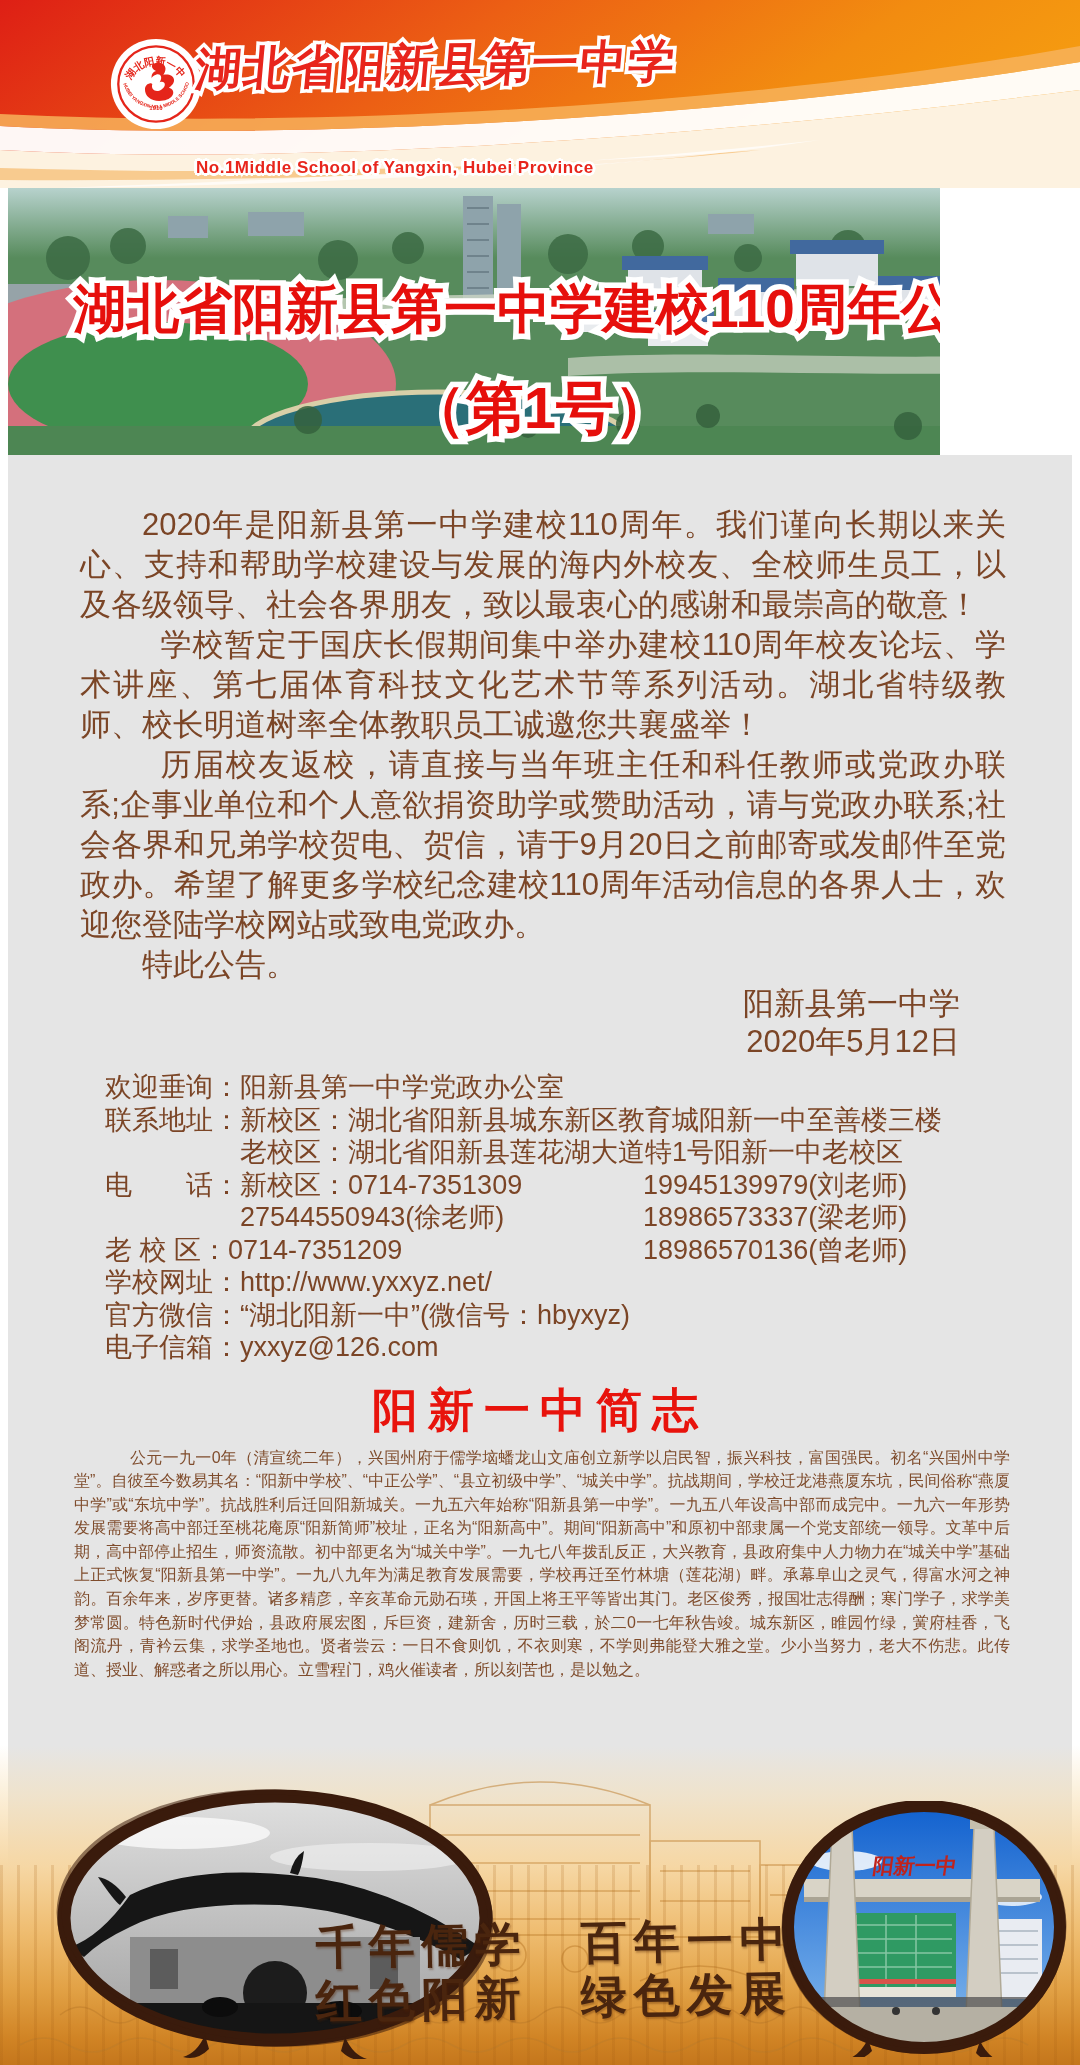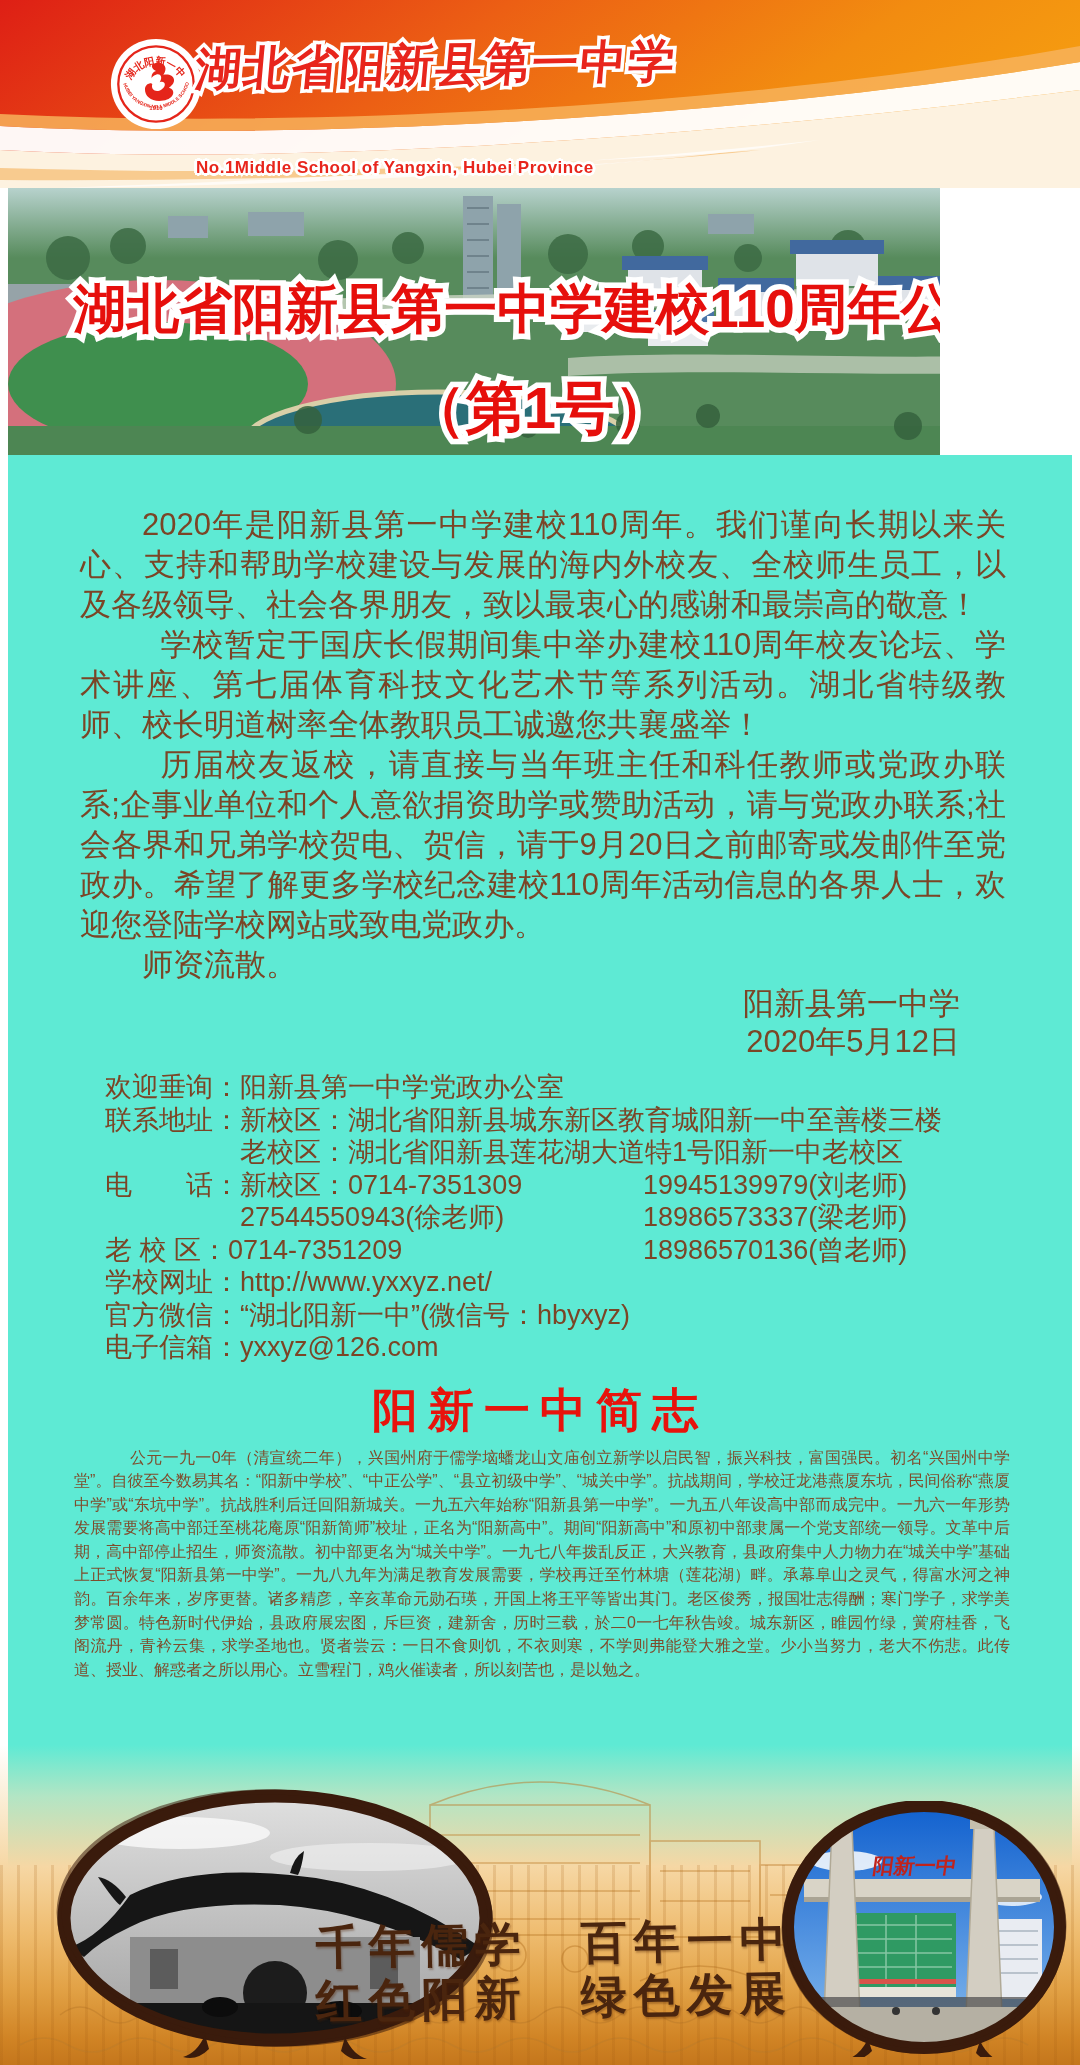--- a/index.html
+++ b/index.html
@@ -26,21 +26,21 @@
   .photo svg{position:absolute;left:0;top:0;}
   .banner-title{position:absolute;left:0;top:86px;width:1064px;height:62px;text-align:center;
                 font-size:53px;font-weight:bold;white-space:nowrap;}
   .banner-title .t.stroke{-webkit-text-stroke:11px #ffffff;}
   .banner-sub{position:absolute;left:0;top:182px;width:1064px;height:70px;text-align:center;
               font-size:58px;font-weight:bold;white-space:nowrap;}
   .banner-sub .t.stroke{-webkit-text-stroke:11px #ffffff;}
   .banner-title .t.fill,.banner-sub .t.fill{color:#e60f0c;}
 
   
-  .content{position:absolute;left:8px;top:455px;width:1064px;height:1610px;background:#5eead4;}
+  .content{position:absolute;left:8px;top:455px;width:1064px;height:1610px;background:#e5e5e5;}
   .announce{padding-top:50px;color:#7b4526;}
   .para{margin:0;padding:0 66px 0 72px;font-size:31px;line-height:40px;text-indent:2em;
         text-align:justify;color:#7b4526;}
   .para.close{text-indent:2.6em;}
   .sig-line{padding-right:112px;text-align:right;font-size:31px;line-height:38px;color:#7b4526;}
   .contact{margin-top:10px;padding-left:25px;}
   .cl{position:relative;height:32.5px;padding-left:72px;font-size:27px;line-height:32.5px;
       color:#7b4526;white-space:pre;}
   .cl .r{position:absolute;left:610px;top:0;white-space:pre;}
   .brief-title{margin:20px 0 0 0;text-align:center;font-size:46px;line-height:52px;font-weight:bold;
@@ -203,21 +203,21 @@
       <div class="t stroke">（第1号）</div>
       <div class="t fill">（第1号）</div>
     </div>
   </div>
 
   <div class="content">
     <div class="announce">
       <p class="para">2020年是阳新县第一中学建校110周年。我们谨向长期以来关心、支持和帮助学校建设与发展的海内外校友、全校师生员工，以及各级领导、社会各界朋友，致以最衷心的感谢和最崇高的敬意！</p>
       <p class="para close">学校暂定于国庆长假期间集中举办建校110周年校友论坛、学术讲座、第七届体育科技文化艺术节等系列活动。湖北省特级教师、校长明道树率全体教职员工诚邀您共襄盛举！</p>
       <p class="para close">历届校友返校，请直接与当年班主任和科任教师或党政办联系;企事业单位和个人意欲捐资助学或赞助活动，请与党政办联系;社会各界和兄弟学校贺电、贺信，请于9月20日之前邮寄或发邮件至党政办。希望了解更多学校纪念建校110周年活动信息的各界人士，欢迎您登陆学校网站或致电党政办。</p>
-      <p class="para">师资流散。</p>
+      <p class="para">特此公告。</p>
       <div class="sig-line">阳新县第一中学</div>
       <div class="sig-line">2020年5月12日</div>
     </div>
 
     <div class="contact">
       <div class="cl"><span class="l">欢迎垂询：阳新县第一中学党政办公室</span><span class="r"></span></div>
       <div class="cl"><span class="l">联系地址：新校区：湖北省阳新县城东新区教育城阳新一中至善楼三楼</span><span class="r"></span></div>
       <div class="cl"><span class="l">　　　　　老校区：湖北省阳新县莲花湖大道特1号阳新一中老校区</span><span class="r"></span></div>
       <div class="cl"><span class="l">电　　话：新校区：0714-7351309</span><span class="r">19945139979(刘老师)</span></div>
       <div class="cl"><span class="l">　　　　　27544550943(徐老师)</span><span class="r">18986573337(梁老师)</span></div>

